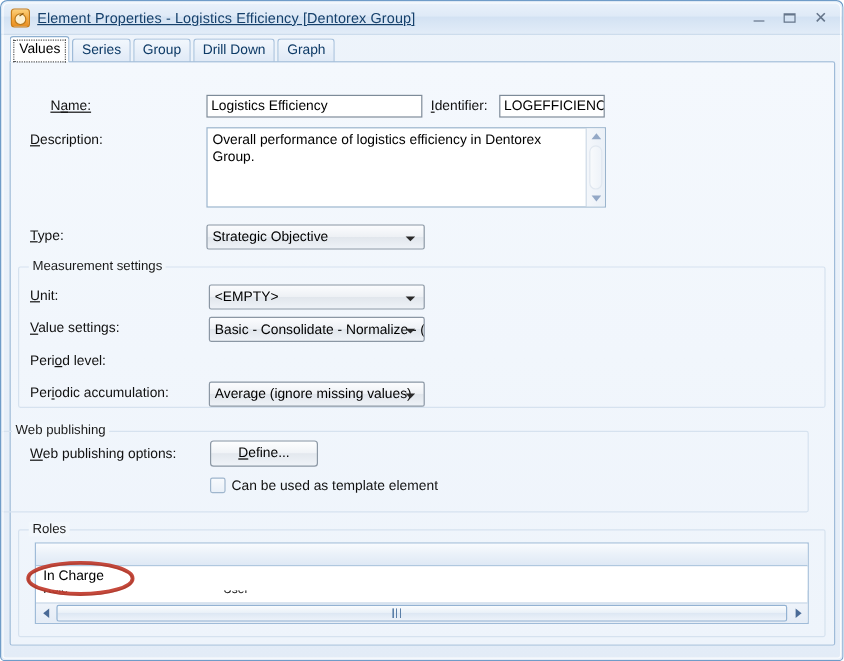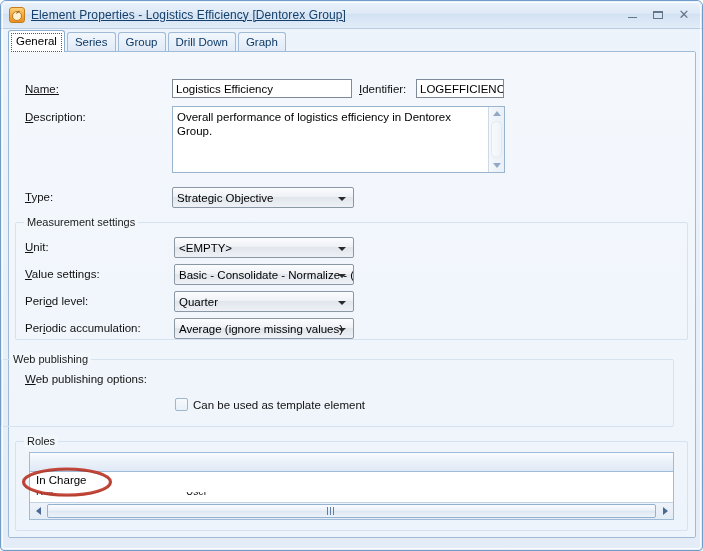--- a/index.html
+++ b/index.html
@@ -452,21 +452,21 @@
           <span class="maxbox"></span>
         </div>
       <div class="wbtn">
           <span class="closex">✕</span>
         </div>
     </div>
   </div>
 
   <div id="tabstrip">
     <div class="tab selected">
-      <span>General</span>
+      <span>Values</span>
       <span class="focusring"></span>
     </div>
     <div class="tab">
       <span>Series</span>
     </div>
     <div class="tab">
       <span>Group</span>
     </div>
     <div class="tab">
       <span>Drill Down</span>
@@ -474,21 +474,21 @@
     <div class="tab">
       <span>Graph</span>
     </div>
   </div>
 
   <div id="panel">
     <div id="panel-inner"></div>
   </div>
 
 
-  <div class="flabel" style="left:24px; top:82px;text-decoration:underline;">
+  <div class="flabel" style="left:41px; top:82px;text-decoration:underline;">
     N<u>a</u>me:
   </div>
   <div class="textbox" style="left:171px; top:78px; width:180px;">Logistics Efficiency</div>
 
   <div class="flabel" style="left:358px; top:82px;">
     <u>I</u>dentifier:
   </div>
   <div class="textbox" style="left:415px; top:78px; width:88px;">LOGEFFICIENCY</div>
 
   <div class="flabel" style="left:24px; top:110px;">
@@ -527,39 +527,38 @@
     <u>V</u>alue settings:
   </div>
   <div class="combo" style="left:173px; top:263px; width:180px;">
     <span>Basic - Consolidate - Normalize - (</span>
     <span class="arrow"></span>
   </div>
 
   <div class="flabel" style="left:24px; top:294px;">
     Peri<u>o</u>d level:
   </div>
-  <div class="combo" style="left:173px; top:290px; width:180px;">
-    <span>Quarter</span>
-    <span class="arrow"></span>
-  </div>
 
   <div class="flabel" style="left:24px; top:321px;">
     Per<u>i</u>odic accumulation:
   </div>
   <div class="combo" style="left:173px; top:317px; width:180px;">
     <span>Average (ignore missing values)</span>
     <span class="arrow"></span>
   </div>
 
   <div class="group" id="grp-web">
     <span class="legend">Web publishing</span>
   </div>
 
   <div class="flabel" style="left:24px; top:372px;">
     <u>W</u>eb publishing options:
+  </div>
+  <div class="btn" style="left:174px; top:366px; width:90px;">
+    <span><u>D</u>efine...</span>
   </div>
 
   <div class="chkrow" style="left:174px; top:397px;">
     <span class="chkbox"></span>
     <span>Can be used as template element</span>
   </div>
 
   <div class="group" id="grp-roles">
     <span class="legend">Roles</span>
   </div>

